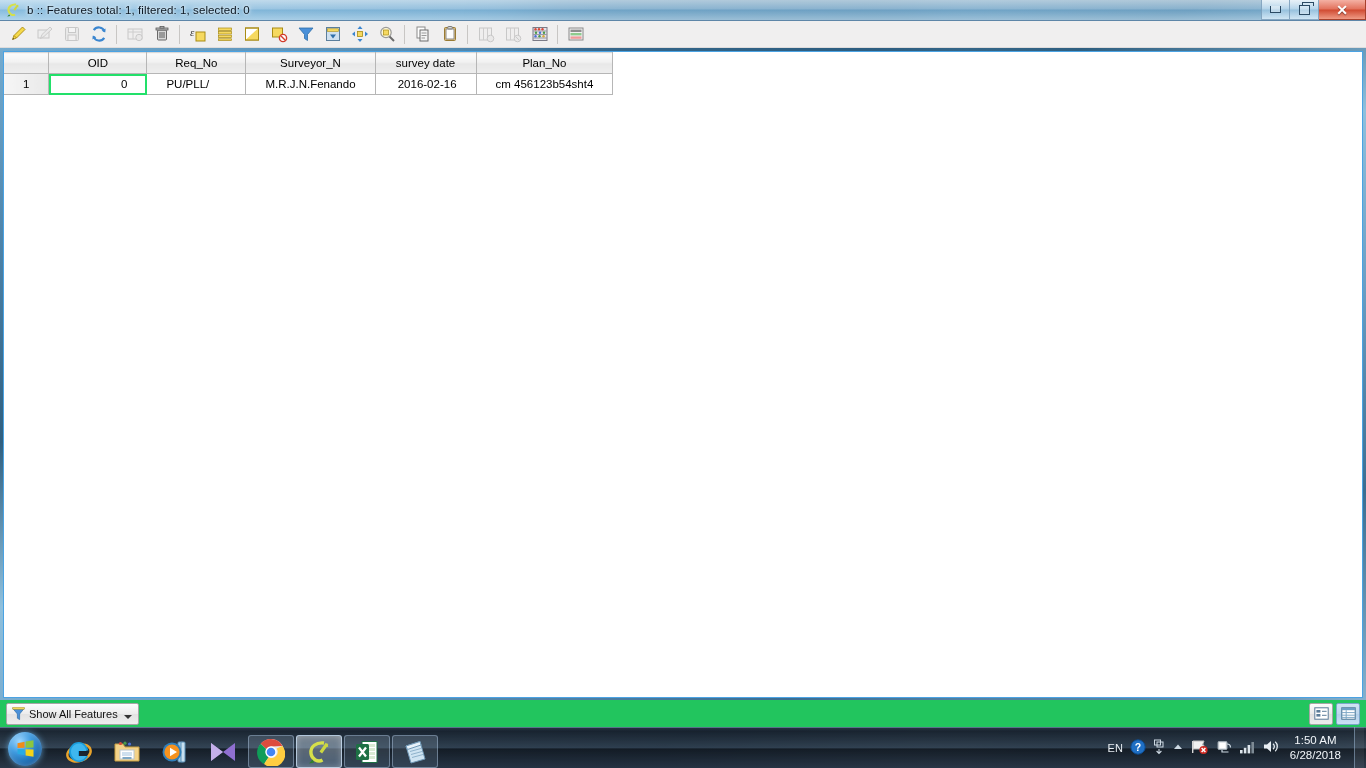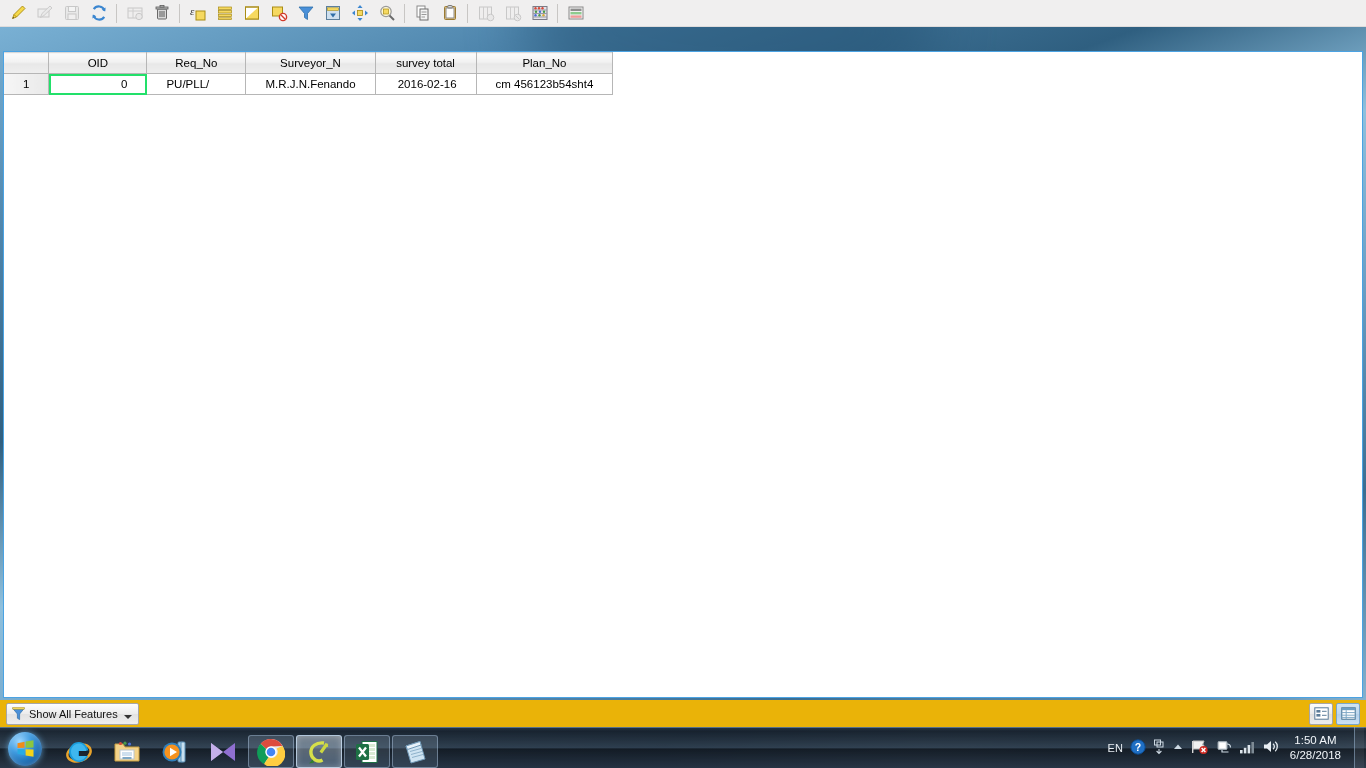--- a/index.html
+++ b/index.html
@@ -96,21 +96,21 @@
     border-right: 1px solid #9a9a9a;
   }
   th.corner { border-bottom: 1px solid #b6b6b6; }
   td.num { text-align: right; }
   td.sel {
     outline: 2px solid #22e06a; outline-offset: -2px; background: #fff;
   }
   
   .statusbar {
     position: absolute; left: 0; top: 700px; width: 1366px; height: 27px;
-    background: #eab308; display: flex; align-items: center; padding: 0 6px;
+    background: #22c55e; display: flex; align-items: center; padding: 0 6px;
   }
   .showall {
     display: flex; align-items: center; gap: 4px;
     height: 22px; padding: 0 6px 0 5px;
     border: 1px solid #a6a6a6; border-radius: 2px;
     background: linear-gradient(to bottom, #fdfdfd, #ececec 50%, #e2e2e2 51%, #eeeeee);
     font-size: 11px; color: #111;
   }
   .caret-dn { width:0; height:0; border-left:4px solid transparent; border-right:4px solid transparent; border-top:4px solid #333; margin-top:7px; margin-left:2px;}
   .viewbtns { margin-left: auto; display: flex; gap: 3px; }
@@ -160,20 +160,43 @@
 </style>
 </head>
 <body>
 
 <div class="desk-blob" style="left:520px;top:-60px;width:420px;height:180px;background:#1d4a6b;"></div>
 <div class="desk-blob" style="left:980px;top:690px;width:360px;height:120px;background:#2c5d80;"></div>
 <div class="desk-blob" style="left:40px;top:700px;width:300px;height:90px;background:#6fa3c9;"></div>
 
 <div id="window">
 
+  <div class="titlebar">
+    <span class="tb-icon">
+      <svg viewBox="0 0 16 16" width="16" height="16">
+        <path d="M11 2.5 C7 2 3 4.5 3.5 8.5 C4 12 7.5 13.8 10 12.6" fill="none" stroke="#d6e04a" stroke-width="2.1"></path>
+        <path d="M9.2 8.2 L12.8 3.2" stroke="#cdd840" stroke-width="2" fill="none"></path>
+        <path d="M12.9 3 l.5 2.2 -2.2 -.6z" fill="#cdd840"></path>
+        <path d="M4.2 12.4 l-2 2.2 3 -.6z" fill="#2f7f2f"></path>
+      </svg>
+    </span>
+    <span class="tb-title">b :: Features total: 1, filtered: 1, selected: 0</span>
+
+    <div class="winbtns">
+      <div class="wbtn">
+          <span class="glyph-min"></span>
+        </div>
+      <div class="wbtn">
+          <span class="glyph-max"></span>
+        </div>
+      <div class="wbtn close">
+          <span class="glyph-x">✕</span>
+        </div>
+    </div>
+  </div>
 
   <div class="toolbar">
 
     <div class="tbtn">
       <svg class="ico" viewBox="0 0 18 18">
         <path d="M3.5 14.5 L5 10.5 L13.5 2 L16 4.5 L7.5 13 z" fill="#f5d94a" stroke="#a9880f" stroke-width=".9"></path>
         <path d="M5 10.5 L7.5 13" stroke="#a9880f" stroke-width=".9"></path>
         <path d="M3.5 14.5 L5.1 13.9 L4.1 12.9 z" fill="#333"></path>
       </svg>
     </div>
@@ -362,21 +385,21 @@
   </div>
 
   <div class="tablewrap">
     <table class="attr">
       <thead>
         <tr>
           <th class="corner"></th>
           <th style="width:98px">OID</th>
           <th style="width:99px">Req_No</th>
           <th style="width:99px">Surveyor_N</th>
-          <th style="width:101px">survey total</th>
+          <th style="width:101px">survey date</th>
           <th style="width:99px">Plan_No</th>
         </tr>
       </thead>
       <tbody>
         <tr>
           <td class="rowhdr">1</td>
           <td class="num sel">0</td>
           <td>PU/PLL/</td>
           <td>M.R.J.N.Fenando</td>
           <td class="num">2016-02-16</td>

